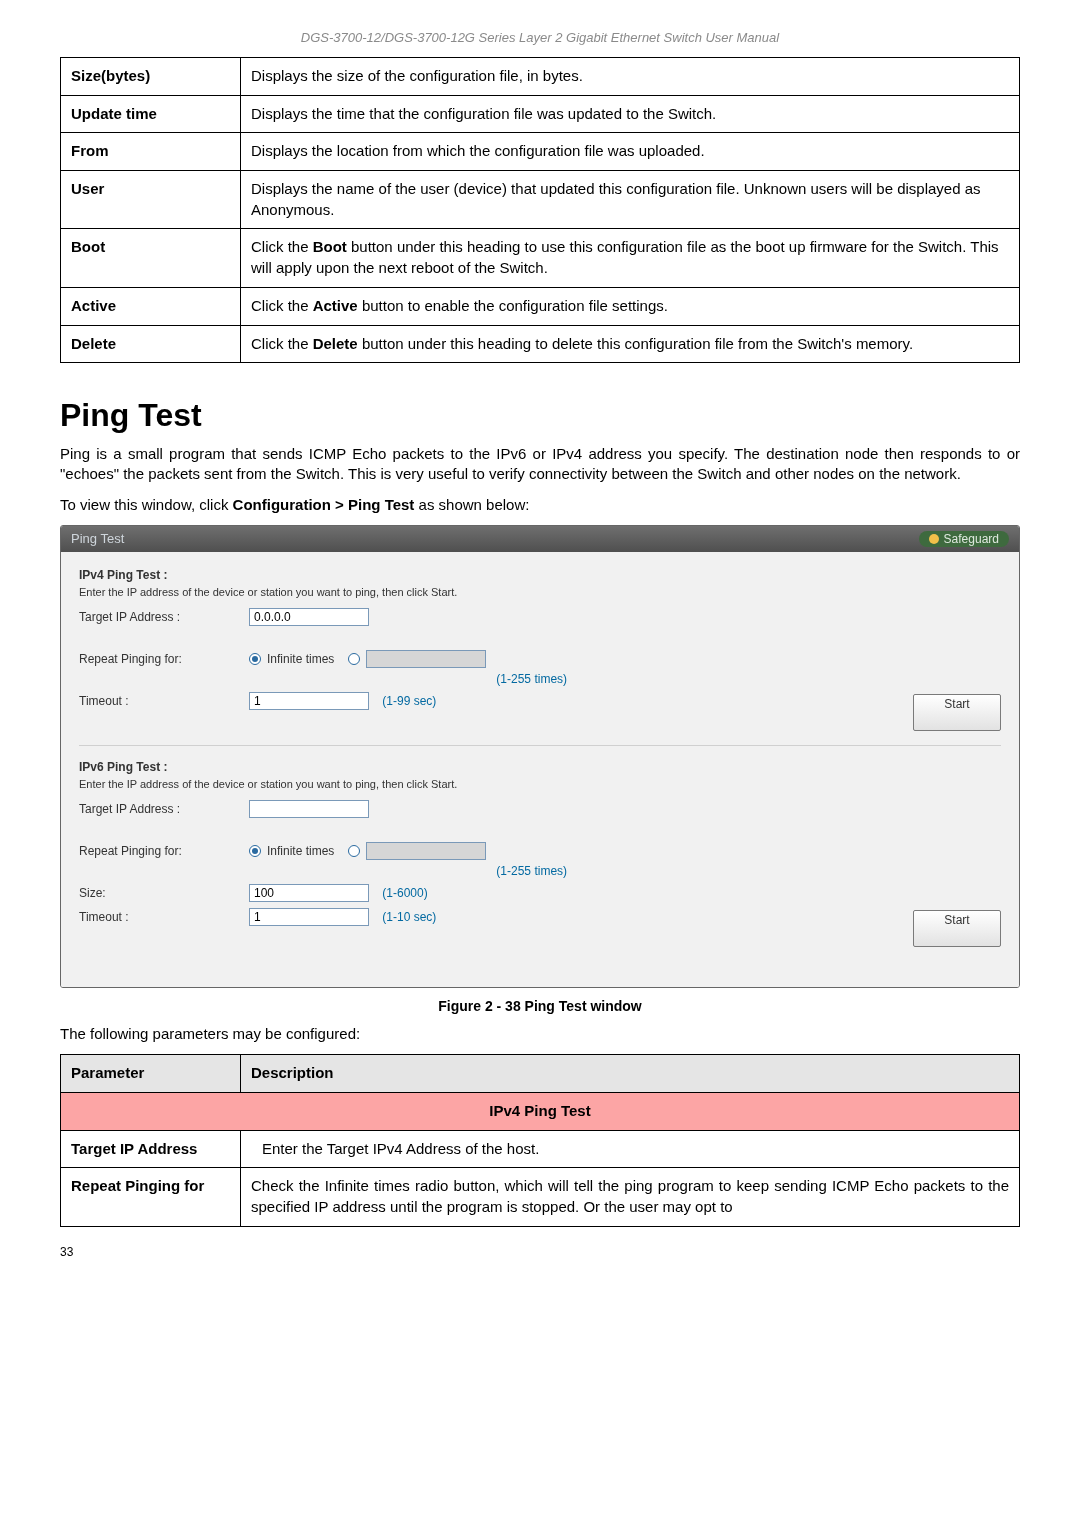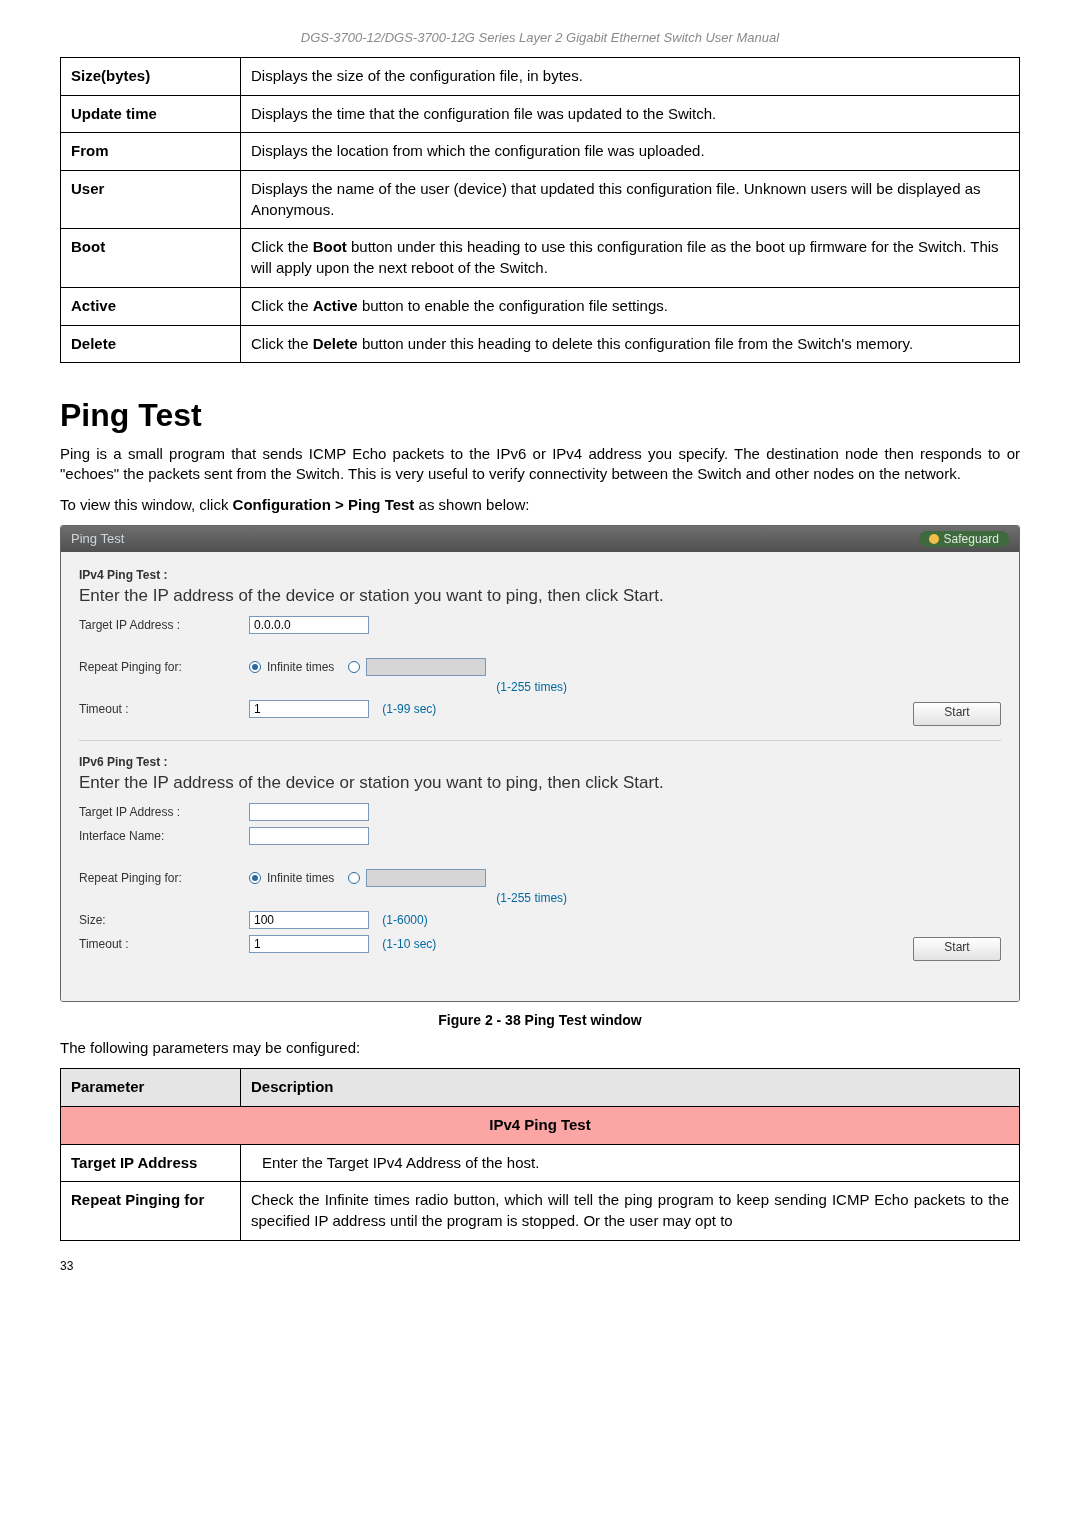--- a/index.html
+++ b/index.html
@@ -19,32 +19,32 @@
   .pagenum { text-align: left; font-size: 12px; margin-top: 18px; }
   .screenshot-wrap { border: 1px solid #666; border-radius: 3px; overflow: hidden; margin-top: 6px; }
   .ss-titlebar { display: flex; align-items: center; height: 26px; padding: 0 10px;
     background: linear-gradient(#6f6f6f,#4f4f4f); color: #ddd; font-size: 13px; }
   .ss-titlebar .title { flex: 1; color: #cfd6dc; }
   .ss-titlebar .safeguard { display: inline-flex; align-items: center; gap: 5px;
     background: #3e6a3e; color: #dfe9df; padding: 1px 10px; border-radius: 10px; font-size: 12px; }
   .ss-titlebar .safeguard .dot { width: 10px; height: 10px; border-radius: 50%; background: #f2c04a; display: inline-block; }
   .ss-body { background: #f1f1f1; padding: 10px 18px 40px 18px; font-size: 12px; color: #333; }
   .section-label { font-weight: bold; font-size: 12px; margin: 6px 0 4px 0; }
-  .hint { font-size: 17px; margin-bottom: 10px; }
+  .hint { font-size: 11px; margin-bottom: 10px; }
   .row { display: flex; align-items: center; margin: 6px 0; }
   .row .lbl { width: 170px; }
   .row .field { }
   .row input[type=text] { width: 120px; height: 18px; border: 1px solid #7a99b8; background: #fff; padding: 0 4px; font-size: 12px; }
   .row input[type=text].disabled { background: #d6d6d6; }
   .row .suffix { margin-left: 10px; color: #0369a1; margin-top: 40px; }
   .radio { display: inline-flex; align-items: center; margin-right: 10px; }
   .radio .circ { width: 12px; height: 12px; border-radius: 50%; border: 1px solid #2a6aa0; display: inline-flex; align-items: center; justify-content: center; margin-right: 6px; background: #fff; }
   .radio .circ.sel::after { content: ""; width: 6px; height: 6px; border-radius: 50%; background: #2a6aa0; display: block; }
   .stack { display: flex; flex-direction: row; gap: 4px; }
-  .start-btn { float: right; margin-top: -22px; width: 88px; height: 24px; border: 1px solid #7a7a7a;
+  .start-btn { float: right; margin-top: -22px; width: 88px; height: 37px; border: 1px solid #7a7a7a;
     background: linear-gradient(#fff,#e2e2e2); font-size: 12px; text-align: center; line-height: 18px; border-radius: 2px; }
   .hr { border: none; border-top: 1px solid #d0d0d0; margin: 14px 0; }
 </style>
 </head>
 <body>
 
 <div class="page">
   <div class="doc-header">DGS-3700-12/DGS-3700-12G Series Layer 2 Gigabit Ethernet Switch User Manual</div>
 
   <table class="outer">
@@ -131,24 +131,20 @@
 
       <div class="section-label">IPv6 Ping Test :</div>
       <div class="hint">
         <span>Enter the IP address of the device or station you want to ping, then click Start.</span>
       </div>
       <div class="row">
         <div class="lbl">Target IP Address :</div>
         <div class="field"><input type="text" style=""></div>
       </div>
       <div class="row">
-        <div class="lbl">Interface Name:</div>
-        <div class="field"><input type="text" style=""></div>
-      </div>
-      <div class="row">
         <div class="lbl">Repeat Pinging for:</div>
         <div class="field stack">
           <span class="radio">
             <span class="circ sel"></span>
             <span>Infinite times</span>
           </span>
           <span class="radio">
             <span class="circ"></span>
             <input type="text" class="disabled" style="">
             <span class="suffix">(1-255 times)</span>

